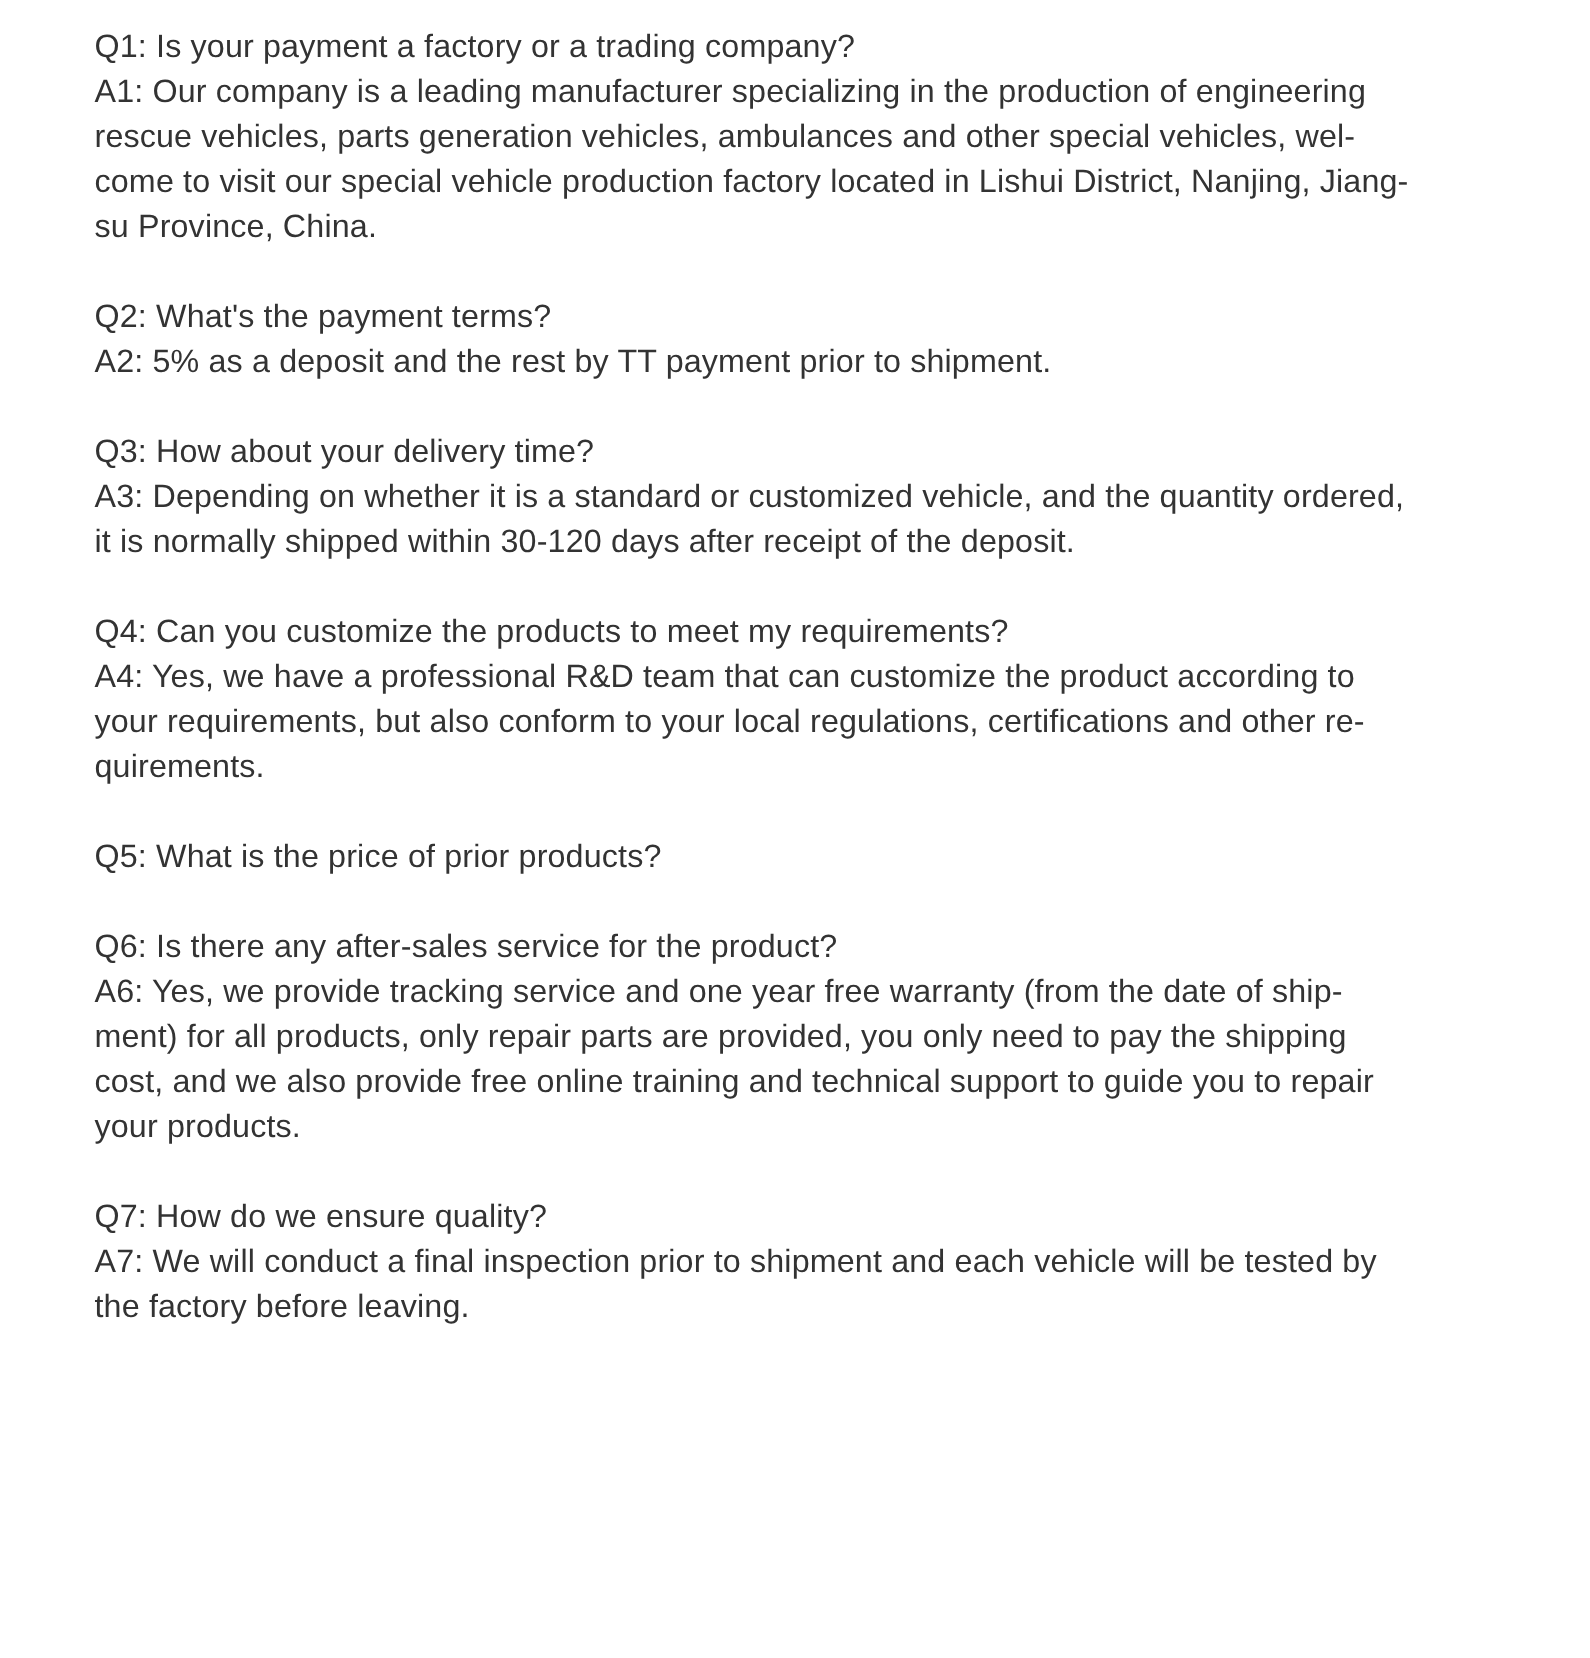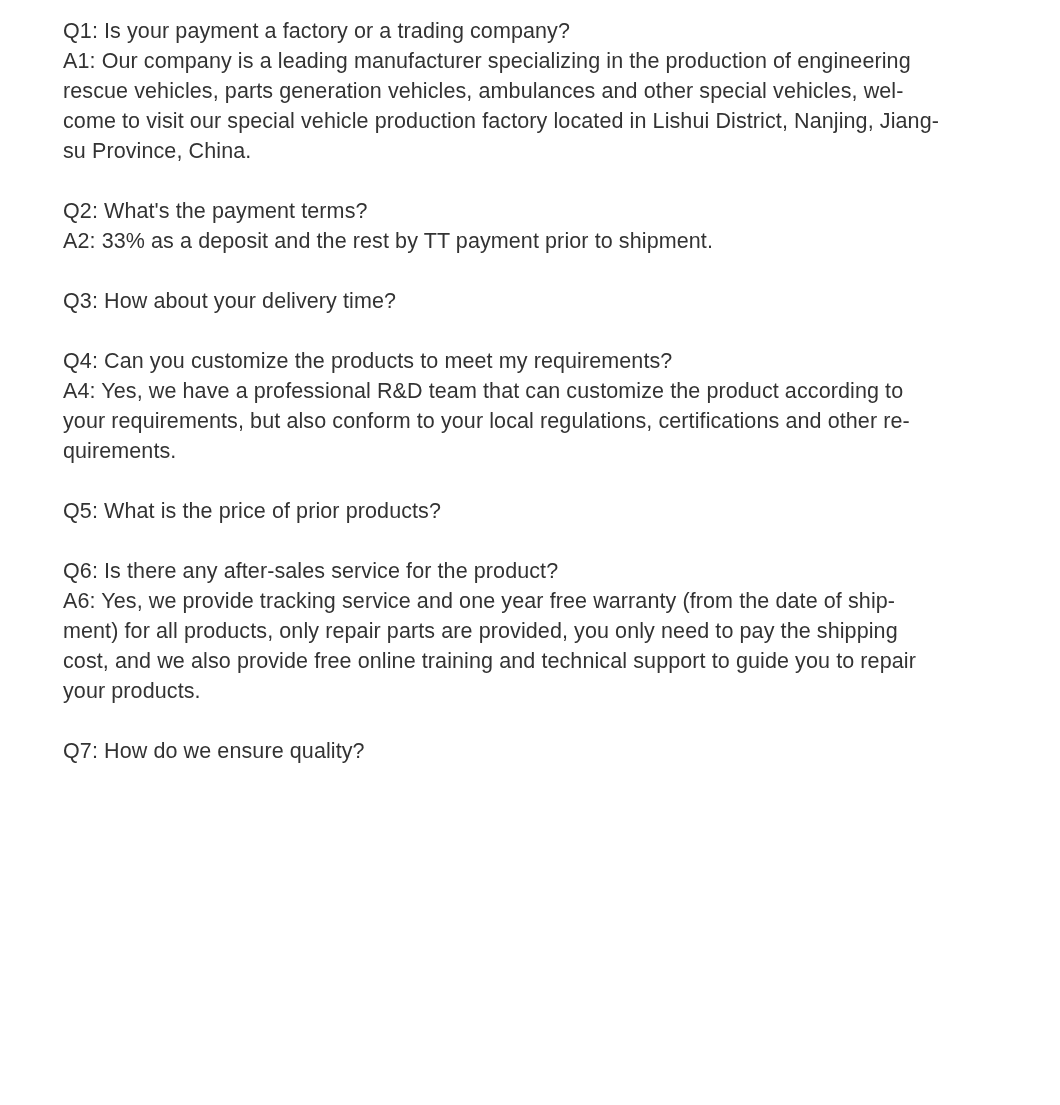--- a/index.html
+++ b/index.html
@@ -40,25 +40,27 @@
   <section class="qa-block">
     <p class="q-line">Q1: Is your payment a factory or a trading company?</p>
     <p class="a-lines">A1: Our company is a leading manufacturer specializing in the production of engineering
 rescue vehicles, parts generation vehicles, ambulances and other special vehicles, wel-
 come to visit our special vehicle production factory located in Lishui District, Nanjing, Jiang-
 su Province, China.</p>
   </section>
 
   <section class="qa-block">
     <p class="q-line">Q2: What's the payment terms?</p>
-    <p class="a-lines">A2: 33% as a deposit and the rest by TT payment prior to shipment.</p>
+    <p class="a-lines">A2: 5% as a deposit and the rest by TT payment prior to shipment.</p>
   </section>
 
   <section class="qa-block">
     <p class="q-line">Q3: How about your delivery time?</p>
+    <p class="a-lines">A3: Depending on whether it is a standard or customized vehicle, and the quantity ordered,
+it is normally shipped within 30-120 days after receipt of the deposit.</p>
   </section>
 
   <section class="qa-block">
     <p class="q-line">Q4: Can you customize the products to meet my requirements?</p>
     <p class="a-lines">A4: Yes, we have a professional R&amp;D team that can customize the product according to
 your requirements, but also conform to your local regulations, certifications and other re-
 quirements.</p>
   </section>
 
   <section class="qa-block">
@@ -68,15 +70,17 @@
   <section class="qa-block">
     <p class="q-line">Q6: Is there any after-sales service for the product?</p>
     <p class="a-lines">A6: Yes, we provide tracking service and one year free warranty (from the date of ship-
 ment) for all products, only repair parts are provided, you only need to pay the shipping
 cost, and we also provide free online training and technical support to guide you to repair
 your products.</p>
   </section>
 
   <section class="qa-block">
     <p class="q-line">Q7: How do we ensure quality?</p>
+    <p class="a-lines">A7: We will conduct a final inspection prior to shipment and each vehicle will be tested by
+the factory before leaving.</p>
   </section>
 
 </div>
 
 </body></html>

